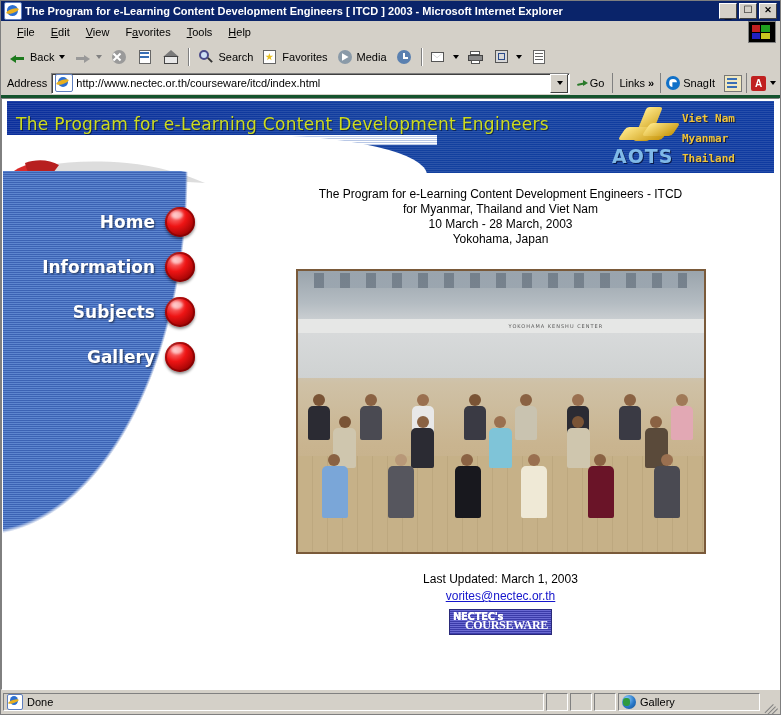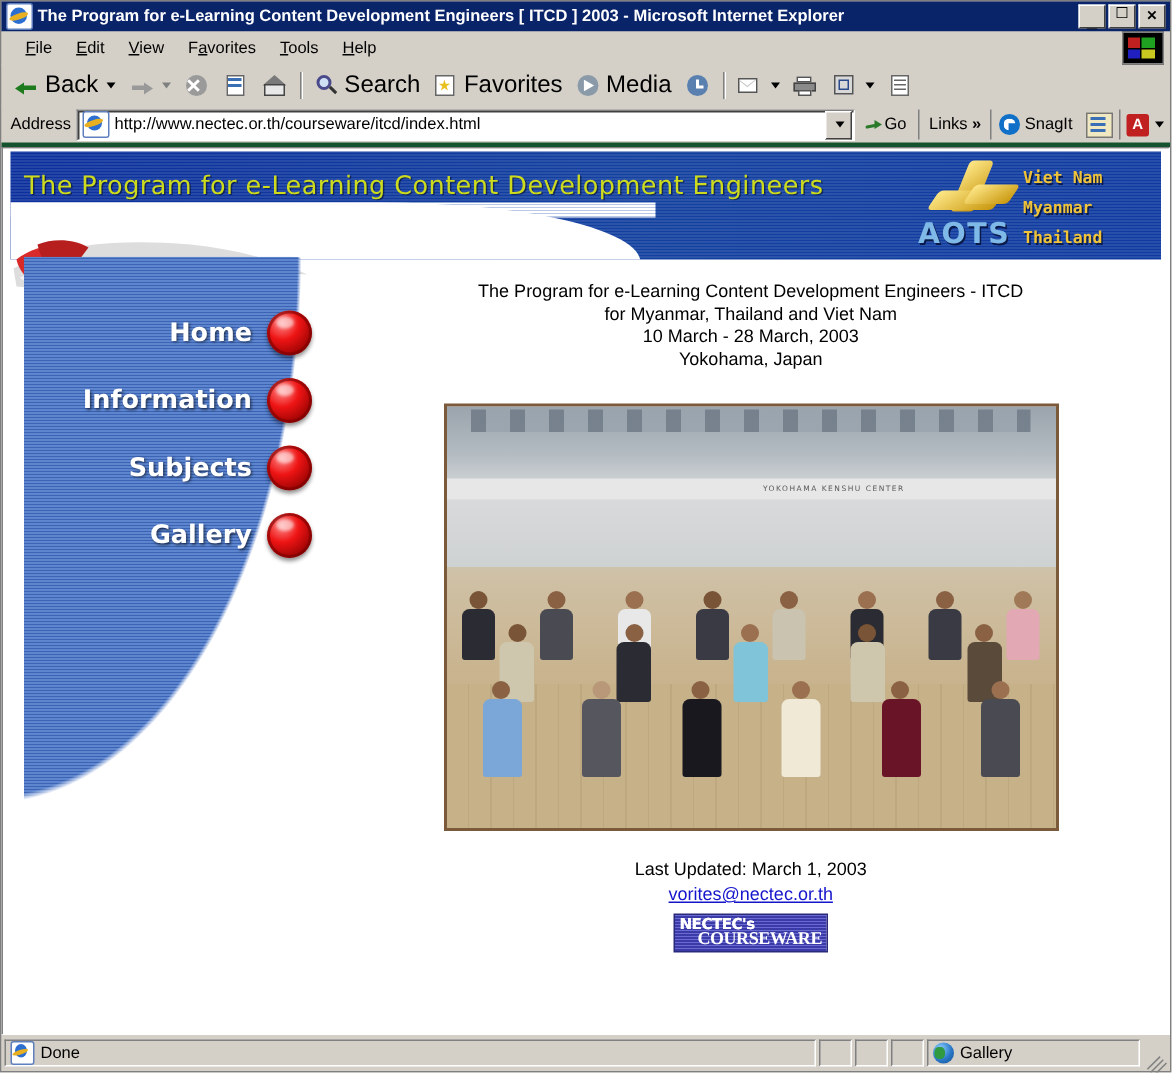--- a/index.html
+++ b/index.html
@@ -46,21 +46,21 @@
   .ie-logo i{position:absolute;display:block;}
   .ie-logo i.a{left:3px;top:3px;width:8px;height:7px;background:#c02020;}
   .ie-logo i.b{left:12px;top:3px;width:9px;height:7px;background:#20a020;}
   .ie-logo i.c{left:3px;top:11px;width:8px;height:6px;background:#2020c0;}
   .ie-logo i.d{left:12px;top:11px;width:9px;height:6px;background:#c8c820;}
 
   
   .toolbar{height:26px;flex:0 0 26px;display:flex;align-items:center;background:#d4d0c8;
     padding-left:4px;border-bottom:1px solid #d4d0c8;}
   .tbtn{display:flex;align-items:center;gap:3px;padding:2px 4px;height:22px;
-    box-sizing:border-box;cursor:default;font-size:16px;white-space:nowrap;}
+    box-sizing:border-box;cursor:default;font-size:11px;white-space:nowrap;}
   .tbtn.dis{color:#808080;}
   .arrow-dn{width:0;height:0;border-left:3px solid transparent;border-right:3px solid transparent;
     border-top:4px solid #000;margin-left:2px;}
   .arrow-dn.dis{border-top-color:#808080;}
   .tsep{width:1px;height:18px;background:#808080;margin:0 4px;
     box-shadow:1px 0 0 #fff;}
   .ico{width:18px;height:18px;position:relative;flex:0 0 18px;}
 
   
   .g{position:absolute;display:block;}
@@ -168,21 +168,21 @@
     color:#7fb9e8;letter-spacing:1px;font-family:"DejaVu Sans",sans-serif;
     text-shadow:1px 1px 0 #0a1a4a;}
   .aots-countries{position:absolute;right:2px;top:4px;width:84px;}
   .aots-c{color:#f0c438;font-size:11px;font-weight:bold;line-height:20px;
     font-family:"DejaVu Sans Mono",monospace;letter-spacing:0px;text-shadow:1px 1px 0 #0a1a4a;}
 
   
   .swoosh{position:absolute;left:5px;top:58px;width:230px;height:120px;pointer-events:none;}
 
   
-  .sidebar{position:absolute;left:14px;top:72px;width:218px;height:524px;overflow:hidden;}
+  .sidebar{position:absolute;left:1px;top:72px;width:218px;height:524px;overflow:hidden;}
   .sb-shape{position:absolute;left:0;top:0;width:218px;height:524px;
     background:repeating-linear-gradient(to bottom,#5d86cf 0 1px,#3c63b4 1px 2px);
     border-top-right-radius:40px;
     -webkit-mask-image:radial-gradient(120% 88% at -10% 0%, #000 78%, transparent 79%);
     mask-image:radial-gradient(120% 88% at -10% 0%, #000 78%, transparent 79%);}
   .navlist{position:absolute;left:0;top:28px;width:198px;}
   .navitem{display:flex;align-items:center;justify-content:flex-end;height:45px;
     cursor:pointer;padding-right:6px;}
   .nav-label{color:#fff;font-weight:bold;font-size:17px;margin-right:10px;
     font-family:"DejaVu Sans",sans-serif;text-shadow:1px 1px 2px rgba(0,0,0,.55);}

